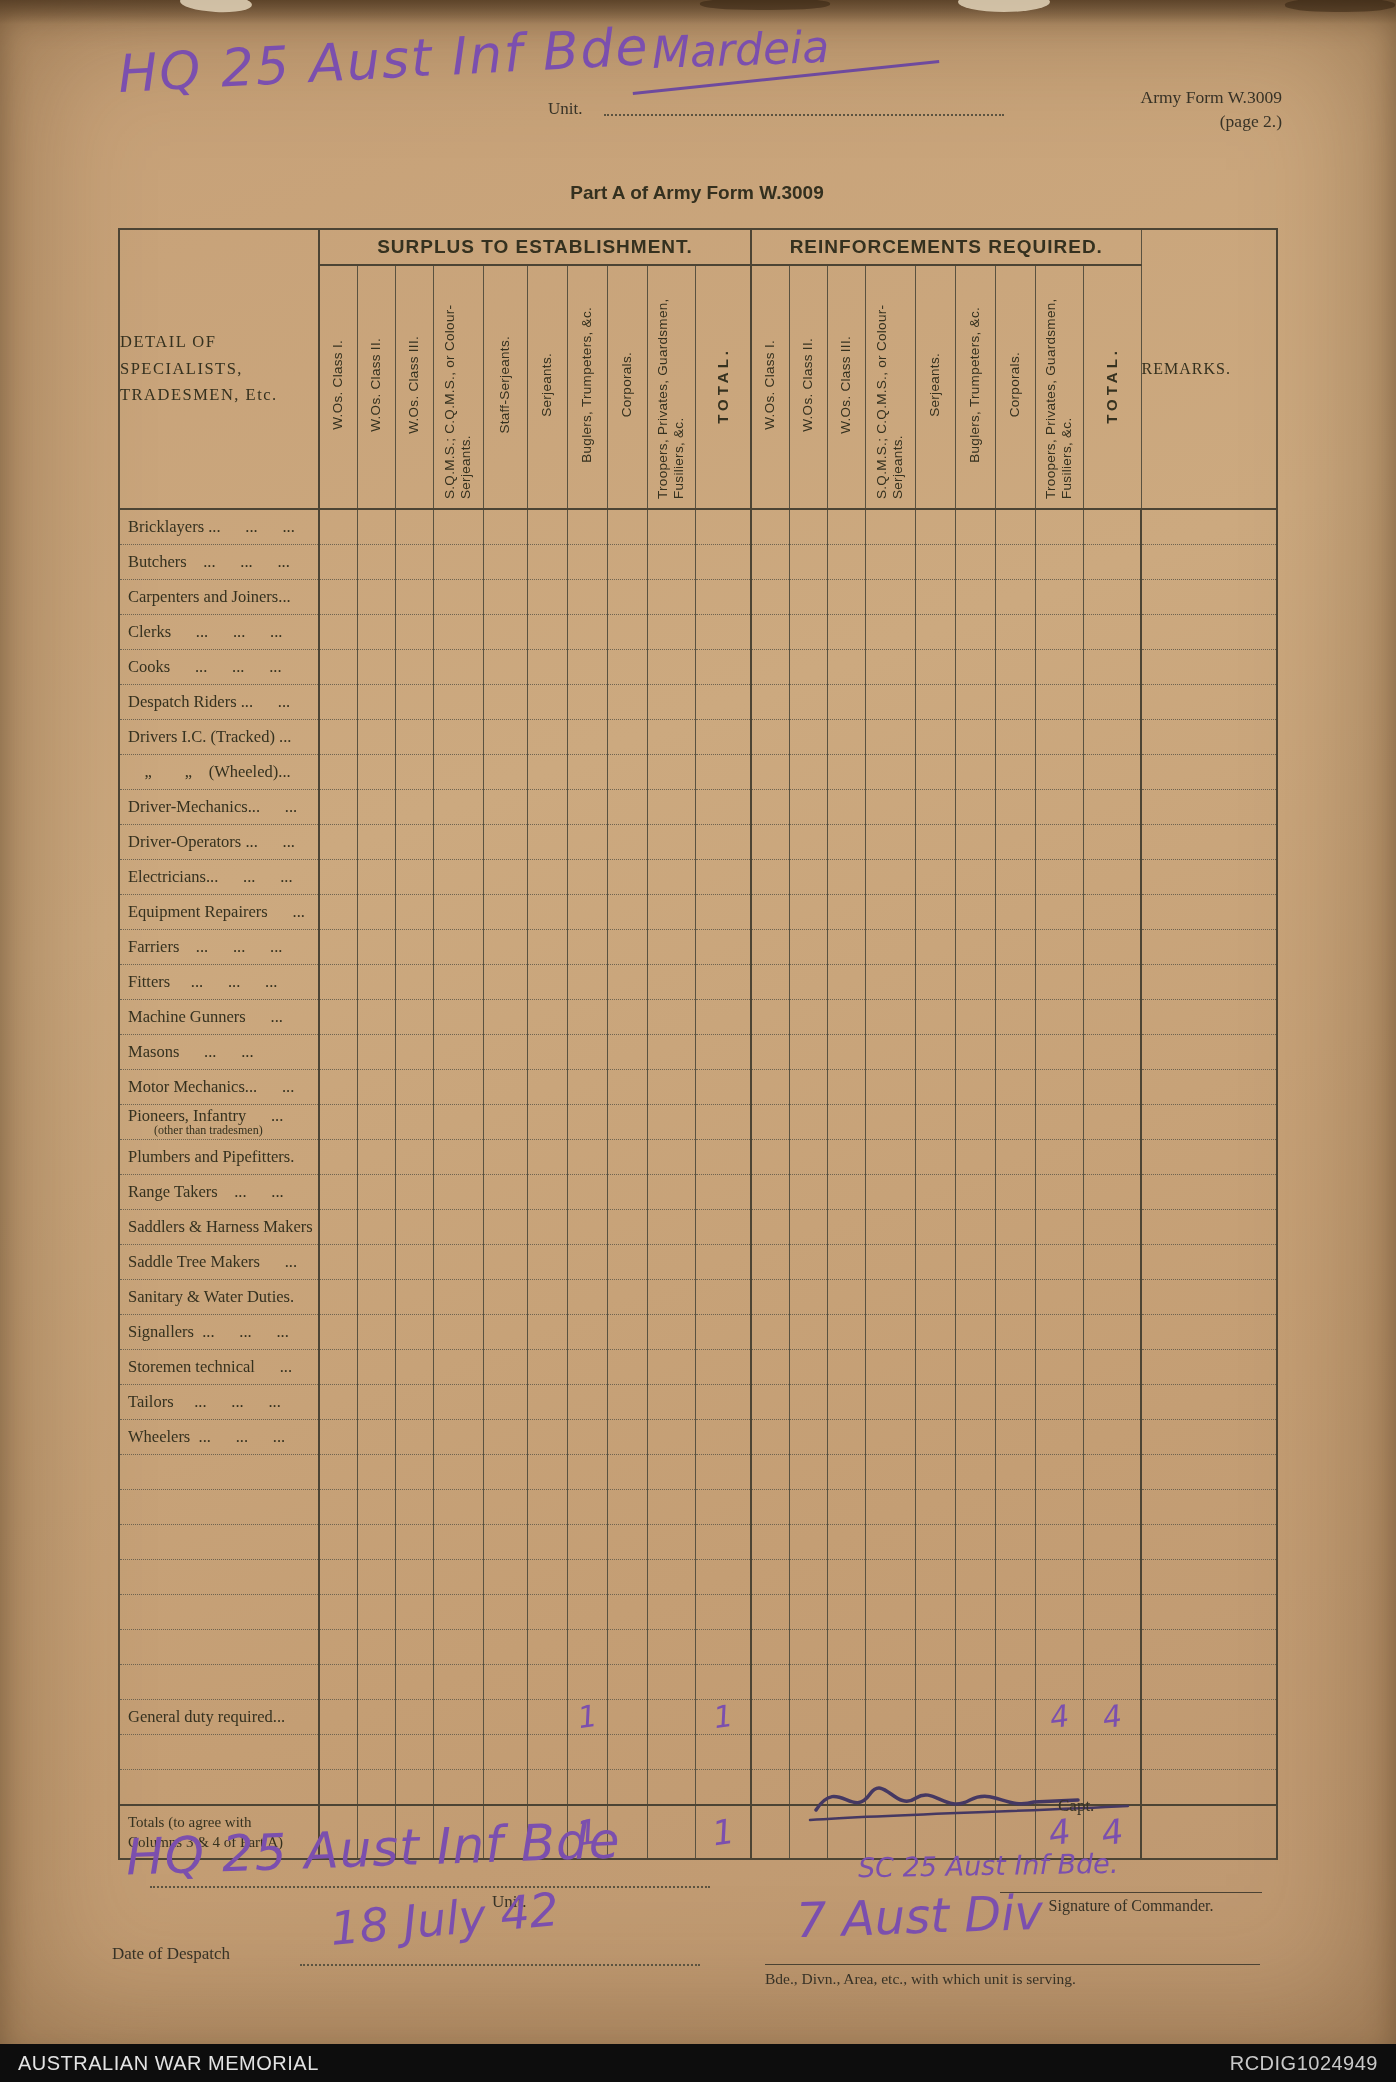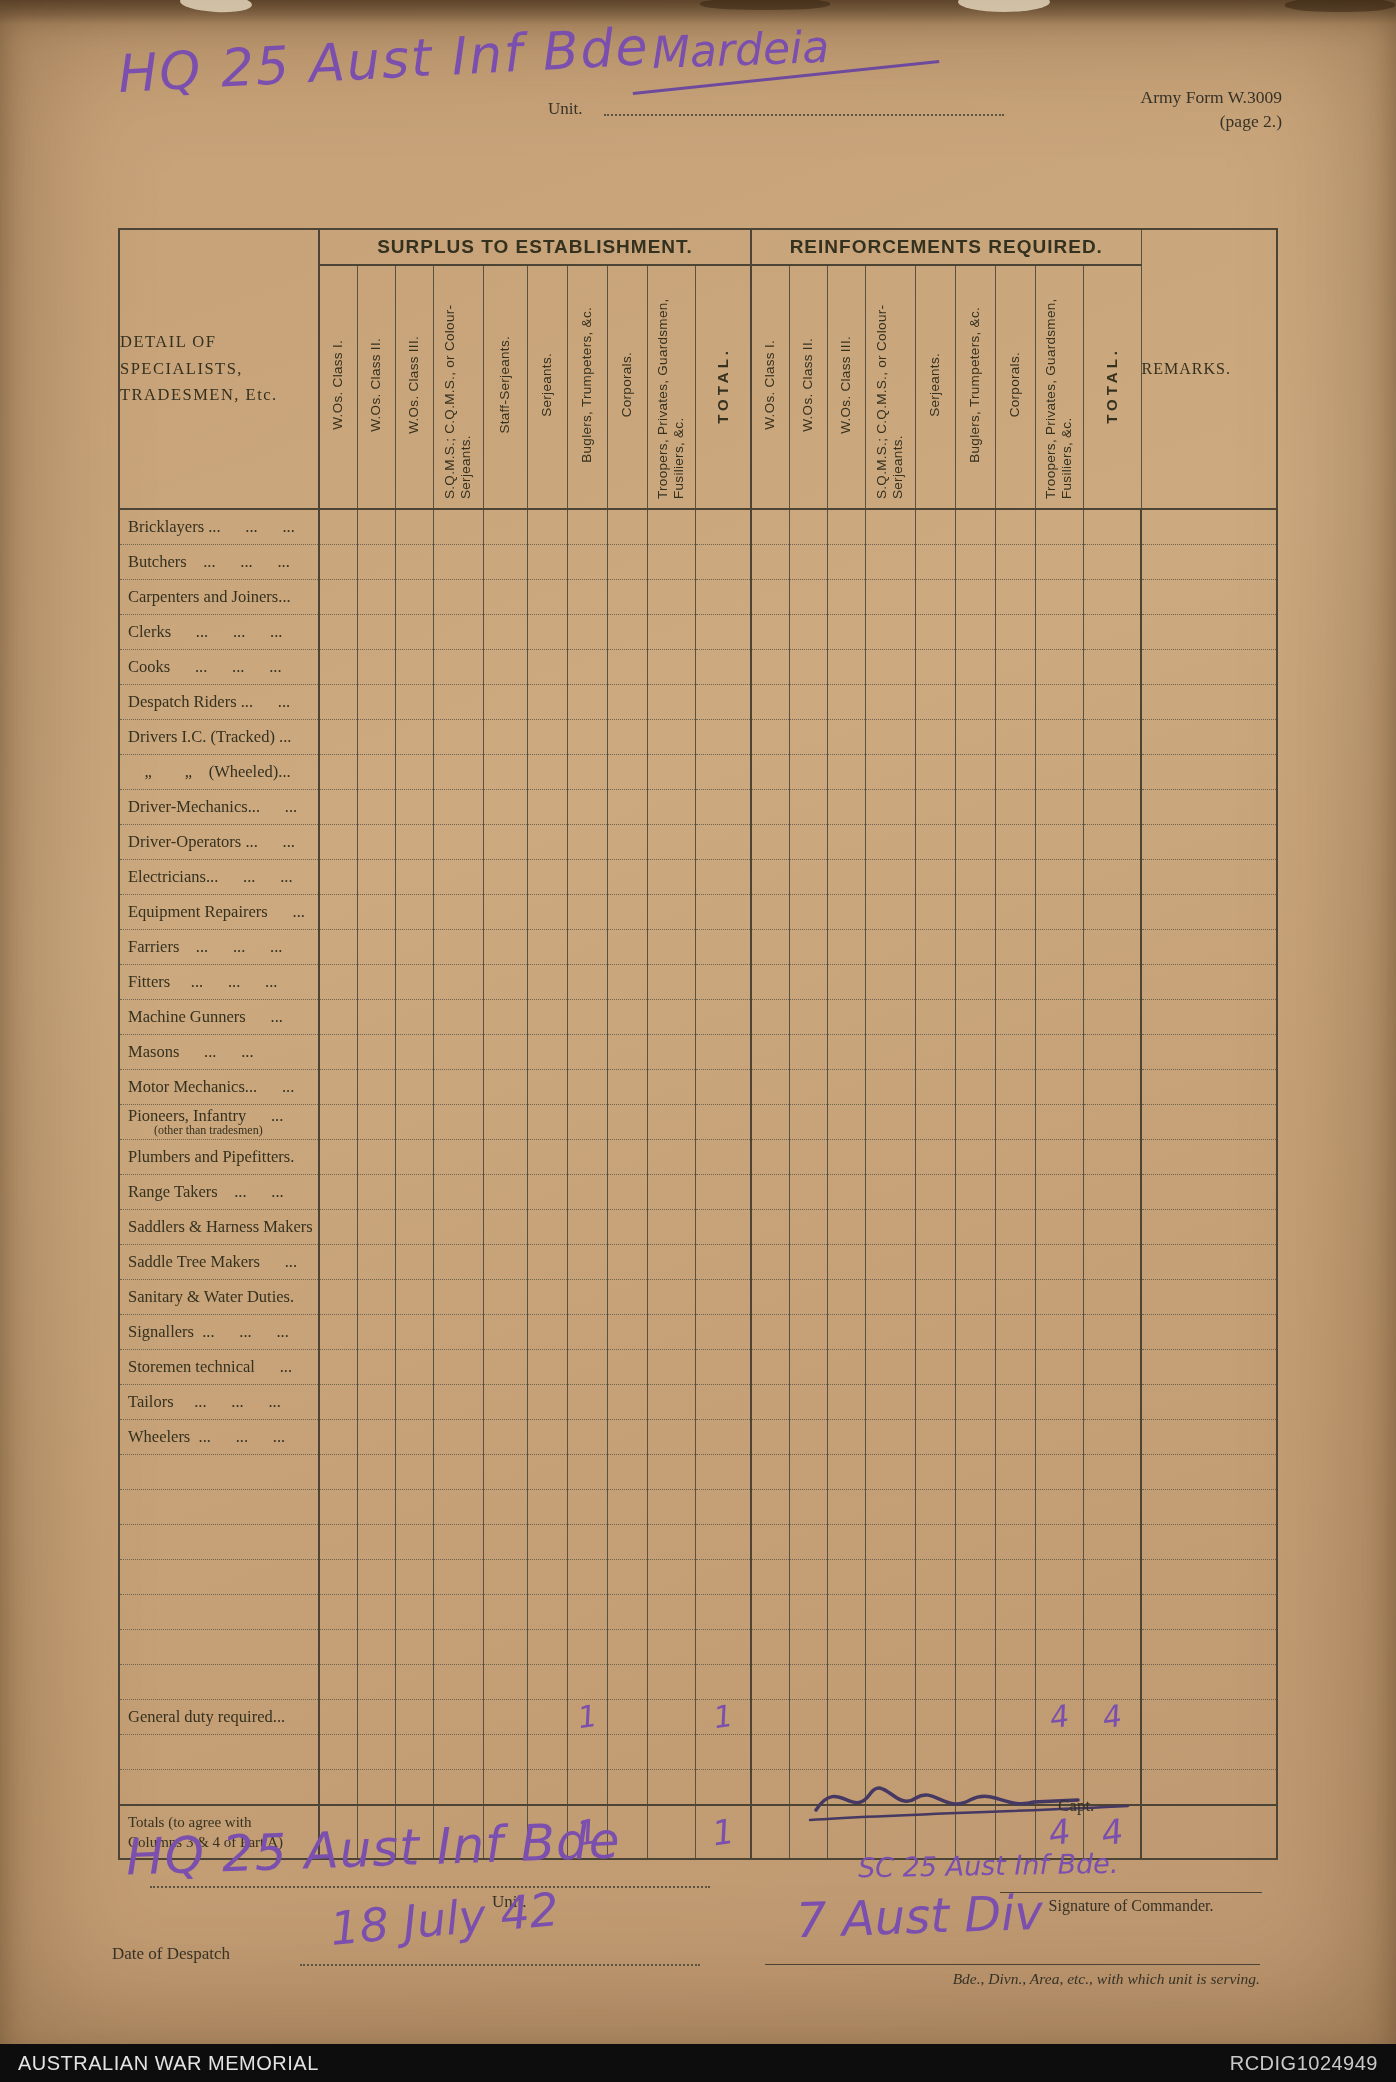--- a/index.html
+++ b/index.html
@@ -69,21 +69,21 @@
   #sig-line{left:1000px;top:1892px;width:262px;}
   #sig-label{left:1000px;top:1897px;width:262px;text-align:center;font-size:16px;}
   #hw-unit-bottom{left:126px;top:1824px;font-size:50px;transform:rotate(-2deg);letter-spacing:1px;}
   #unit-line-bottom{left:150px;top:1886px;width:560px;}
   #unit-label-bottom{left:492px;top:1892px;font-size:17px;}
   #date-label{left:112px;top:1944px;font-size:17px;}
   #date-line{left:300px;top:1964px;width:400px;}
   #hw-date{left:330px;top:1896px;font-size:46px;transform:rotate(-5deg);}
   #hw-serving{left:796px;top:1892px;font-size:48px;transform:rotate(-2deg);}
   #serving-line{left:765px;top:1964px;width:495px;}
-  #serving-label{left:765px;top:1970px;width:495px;text-align:right;font-size:15.5px;font-style:italic;}
+  #serving-label{left:765px;top:1970px;width:495px;text-align:left;font-size:15.5px;}
 
   
   .awm-bar{position:absolute;left:0;top:2044px;width:1396px;height:38px;background:#0d0d0d;
     display:flex;justify-content:space-between;align-items:center;padding:0 18px;
     box-sizing:border-box;font-family:"Liberation Sans",sans-serif;font-size:20px;}
   .awm-bar .l{color:#e3e3e3;letter-spacing:.5px;}
   .awm-bar .r{color:#c9c9c9;letter-spacing:.5px;}
 </style>
 </head>
 <body>
@@ -98,20 +98,21 @@
 
   <div class="abs hw" id="hw-unit-top">HQ 25 Aust Inf Bde</div>
   <div class="abs hw" id="hw-location">Mardeia</div>
   <div class="abs" id="strike"></div>
   <span class="abs print" id="unit-label-top">Unit.</span>
   <div class="abs dotline" id="unit-dots-top"></div>
   <div class="abs print" id="form-ref">
     <div>Army Form W.3009</div>
     <div>(page 2.)</div>
   </div>
+  <div class="abs" id="title2">Part A of Army Form W.3009</div>
 
   <div class="abs" id="table-host">
       <table class="form-table">
         <colgroup>
           <col style="width: 200px;">
           <col style="width: 38px;">
           <col style="width: 38px;">
           <col style="width: 38px;">
           <col style="width: 50px;">
           <col style="width: 44px;">

